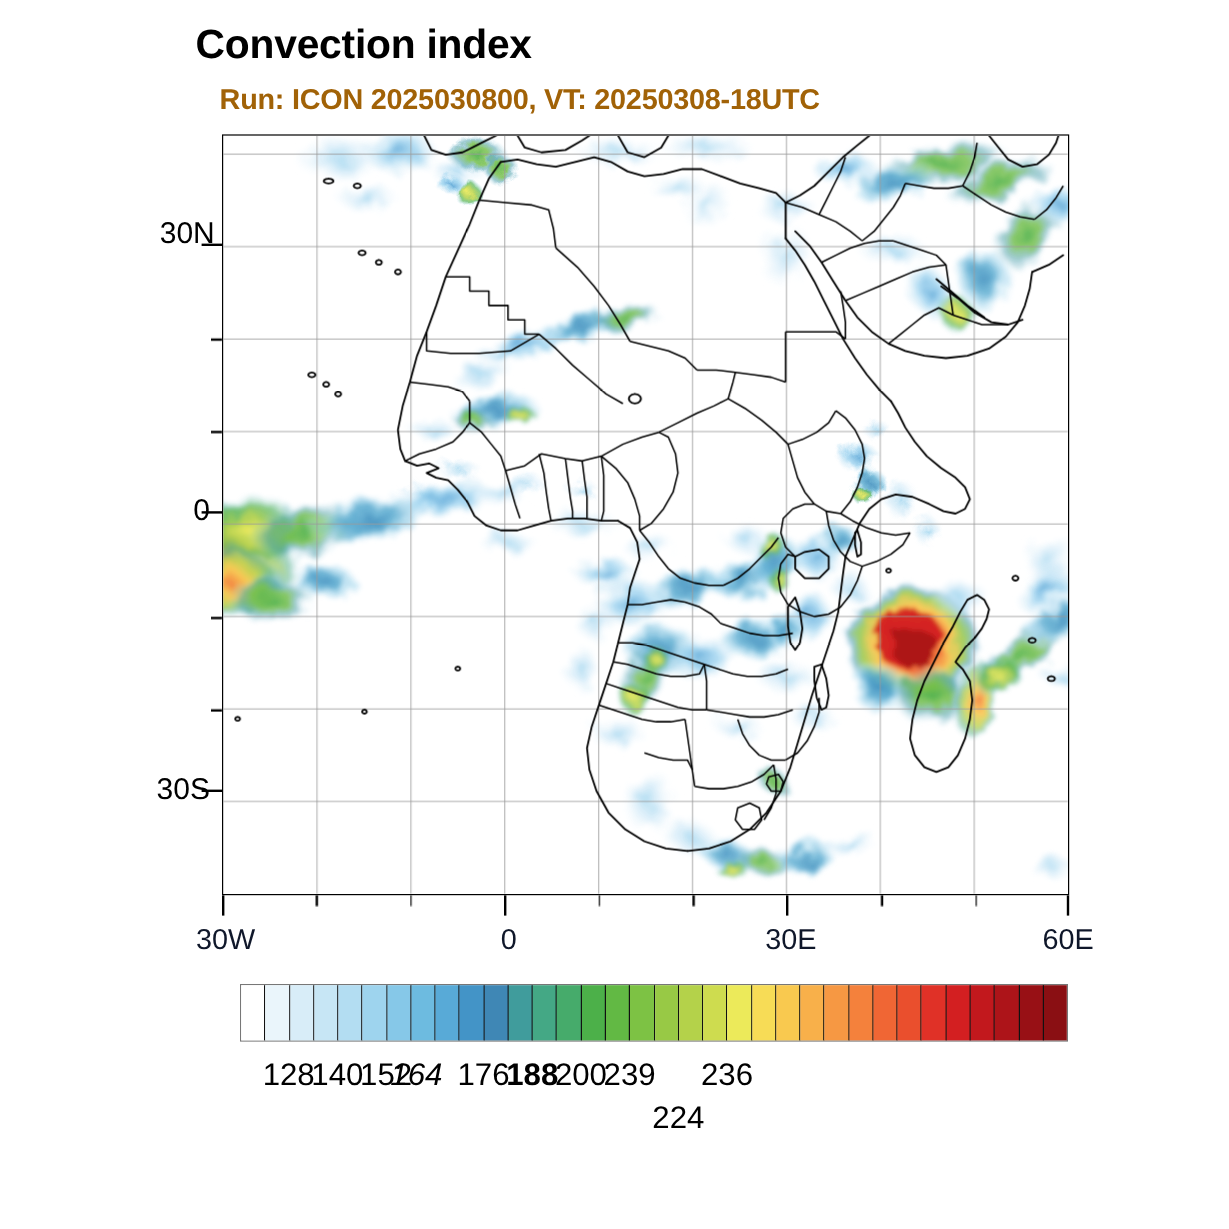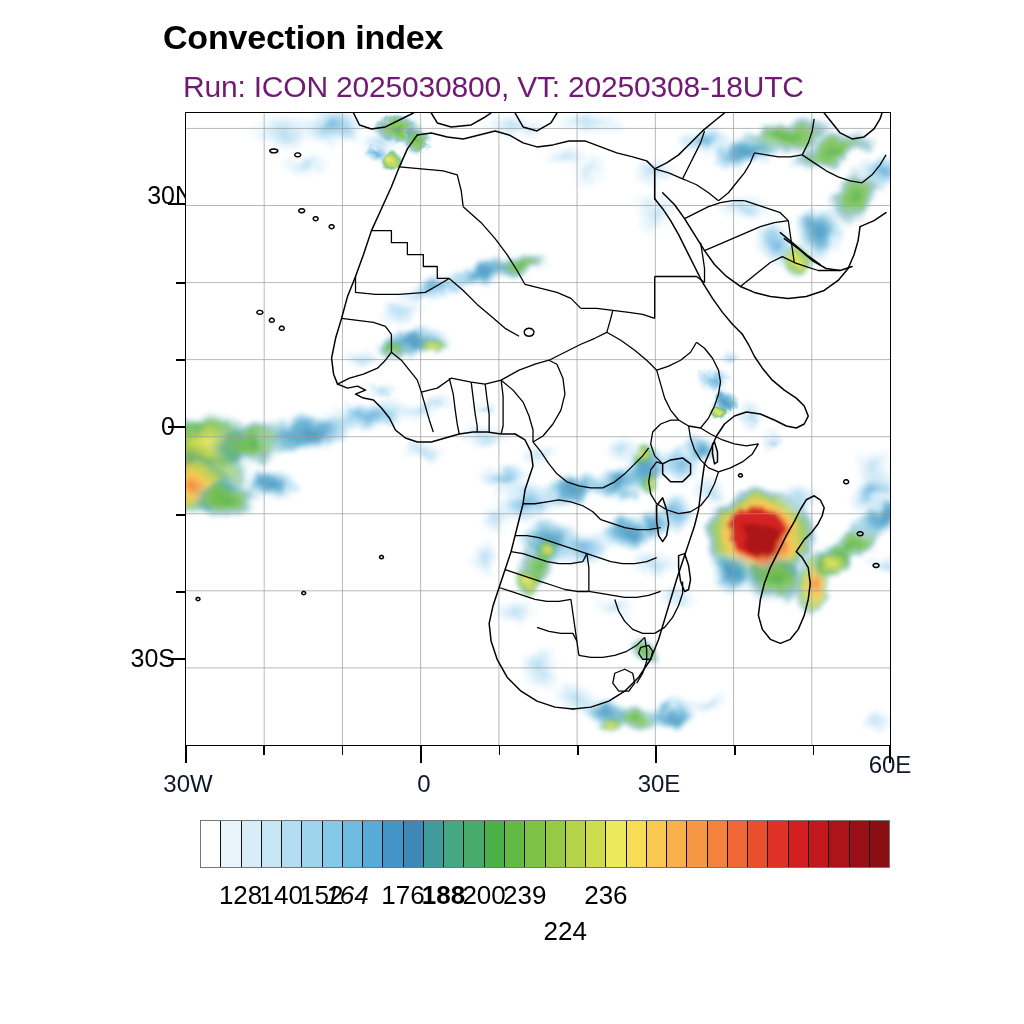--- a/index.html
+++ b/index.html
@@ -1,22 +1,22 @@
 <!DOCTYPE html>
 <html><head>
 <meta charset="utf-8">
 <style>
   html,body{margin:0;padding:0;background:#ffffff;}
   body{width:1024px;height:1024px;position:relative;overflow:hidden;
        font-family:"Liberation Sans",sans-serif;}
 
   #title{position:absolute;left:163px;top:18px;font-size:34px;font-weight:bold;
          color:#000;letter-spacing:-0.2px;white-space:nowrap;}
-  #subtitle{position:absolute;left:183px;top:70px;font-size:30px;font-weight:normal;
-            color:#701a75;letter-spacing:-0.2px;white-space:nowrap;}
+  #subtitle{position:absolute;left:183px;top:70px;font-size:24px;font-weight:bold;
+            color:#a16207;letter-spacing:-0.2px;white-space:nowrap;}
 
   #plot{position:absolute;left:185px;top:112px;width:706px;height:634px;
         border:1.6px solid #000;box-sizing:border-box;background:#fff;overflow:hidden;}
   #mapsvg{position:absolute;left:0;top:0;width:100%;height:100%;}
   #fieldsvg{position:absolute;left:0;top:0;width:100%;height:100%;}
   .ylab{position:absolute;font-size:25px;color:#000;white-space:nowrap;
         text-align:right;transform:translateY(-50%);}
   .xlab{position:absolute;font-size:24px;color:#0f172a;white-space:nowrap;
         transform:translateX(-50%);}
 
@@ -28,28 +28,28 @@
   #cbar .seg:last-child{border-right:none;}
   .cblab{position:absolute;font-size:26px;color:#000;white-space:nowrap;
          transform:translateX(-50%);top:880px;}
 </style>
 </head>
 <body>
 
 <div id="title">Convection index</div>
 <div id="subtitle">Run: ICON 2025030800,  VT: 20250308-18UTC</div>
 
-<div class="ylab" style="left:123px;top:195px;width:70px;">30N</div>
+<div class="ylab" style="left:109px;top:195px;width:70px;">30N</div>
 <div class="ylab" style="left:105px;top:426px;width:70px;">0</div>
 <div class="ylab" style="left:105px;top:658px;width:70px;">30S</div>
 
 <div class="xlab" style="left:188px;top:770px;">30W</div>
 <div class="xlab" style="left:424px;top:770px;">0</div>
 <div class="xlab" style="left:659px;top:770px;">30E</div>
-<div class="xlab" style="left:890px;top:751px;">60E</div>
+<div class="xlab" style="left:890px;top:770px;">60E</div>
 
 <div class="tickmark" style="left:168px;top:203px;width:17px;height:2px;"></div>
 <div class="tickmark" style="left:168px;top:426px;width:17px;height:2px;"></div>
 <div class="tickmark" style="left:168px;top:658px;width:17px;height:2px;"></div>
 <div class="tickmark" style="left:185px;top:746px;width:2px;height:17px;"></div>
 <div class="tickmark" style="left:420px;top:746px;width:2px;height:17px;"></div>
 <div class="tickmark" style="left:655px;top:746px;width:2px;height:17px;"></div>
 <div class="tickmark" style="left:889px;top:746px;width:2px;height:17px;"></div>
 
 <div id="plot">

